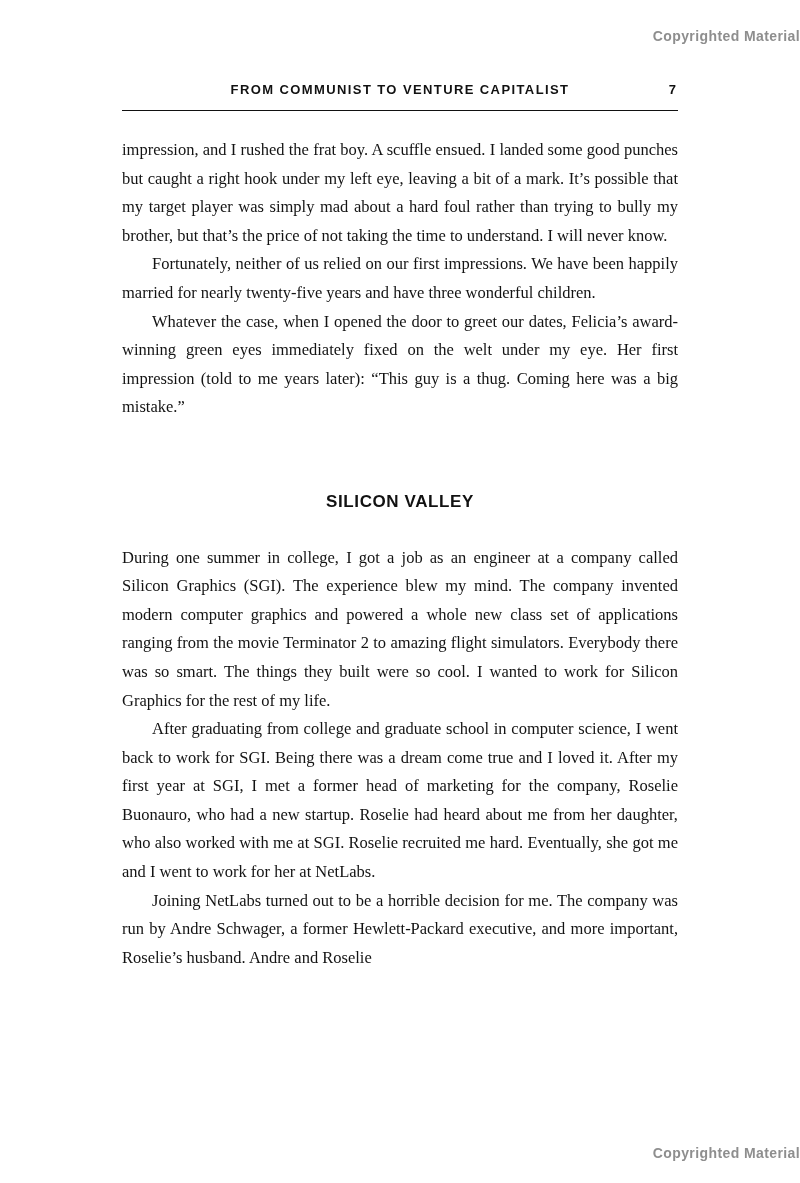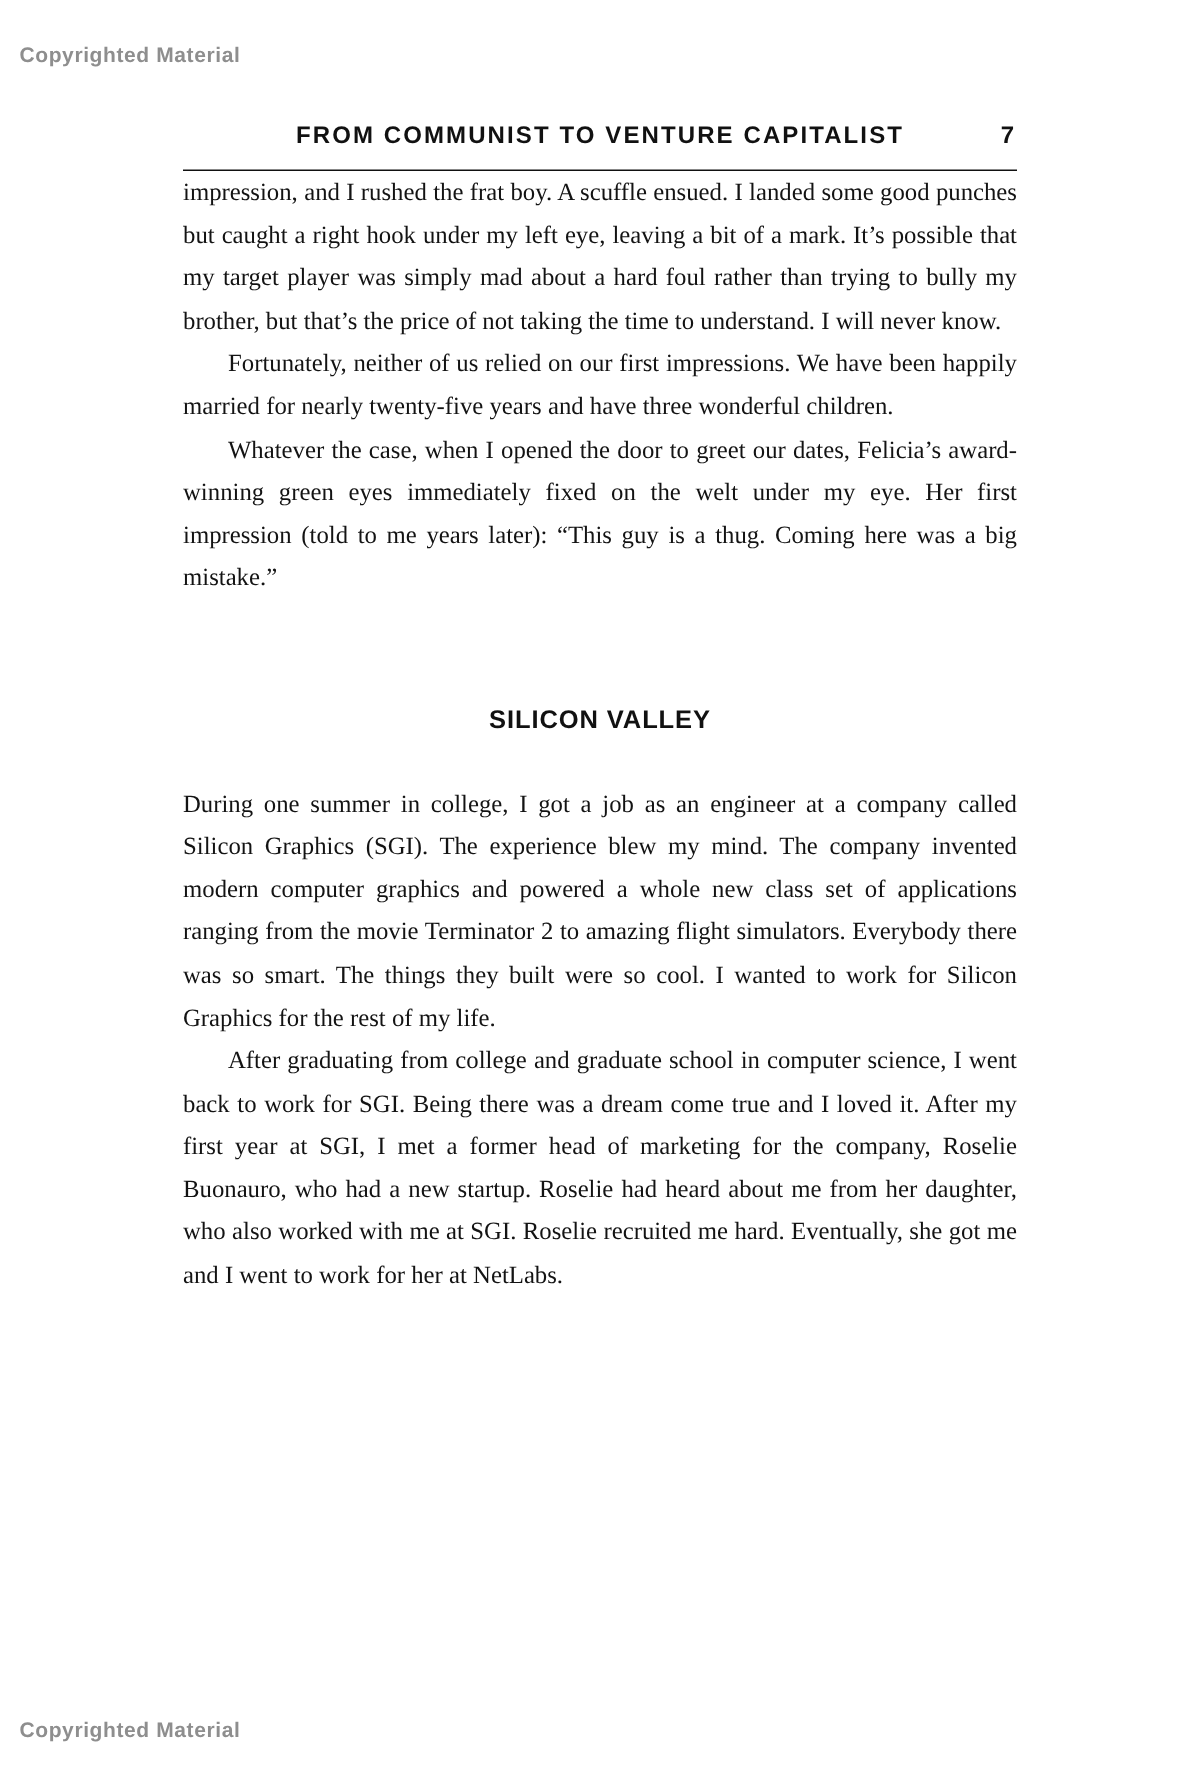--- a/index.html
+++ b/index.html
@@ -6,62 +6,62 @@
   html, body { margin: 0; padding: 0; }
   body {
     width: 800px;
     height: 1183px;
     background: #ffffff;
     position: relative;
     font-family: "Liberation Serif", serif;
     color: #131313;
   }
   .watermark {
-    text-align: left;
+    text-align: right;
     color: #8e8e8e;
     font-family: "Liberation Sans", sans-serif;
     font-size: 14px;
     font-weight: 600;
     letter-spacing: 0.4px;
-    padding-left: 13px;
   }
   .top-watermark { padding-top: 28px; }
   .bottom-watermark {
     position: absolute;
     bottom: 22px;
     left: 0;
     right: 0;
   }
   .content {
     width: 556px;
     margin: 0 auto;
   }
   .running-header {
     position: relative;
     margin-top: 38px;
     font-family: "Liberation Sans", sans-serif;
     font-weight: bold;
-    font-size: 16px;
+    font-size: 13px;
     letter-spacing: 1.4px;
     text-align: center;
     color: #111111;
     padding-bottom: 13px;
   }
   .page-number {
     position: absolute;
     right: 2px;
     top: 0;
     letter-spacing: 0;
   }
   .header-rule {
     border: 0;
     border-top: 1.5px solid #111111;
     margin: 0;
   }
   .body-text {
+    margin-top: 25px;
     font-size: 16.5px;
     line-height: 28.6px;
     text-align: justify;
   }
   .body-text p { margin: 0; }
   .body-text p.indent { text-indent: 30px; }
   .section-heading {
     text-align: center;
     font-family: "Liberation Sans", sans-serif;
     font-weight: bold;
@@ -94,17 +94,18 @@
     <p class="indent">Whatever the case, when I opened the door to greet our dates, Felicia’s award-winning green eyes immediately fixed on the welt under my eye. Her first impression (told to me years later): “This guy is a thug. Coming here was a big mistake.”</p>
 
     <h2 class="section-heading">SILICON VALLEY</h2>
 
     <p>
       <span>During one summer in college, I got a job as an engineer at a company called Silicon Graphics (SGI). The experience blew my mind. The company invented modern computer graphics and powered a whole new class set of applications ranging from the movie </span><span class="italic">Terminator 2</span><span> to amazing flight simulators. Everybody there was so smart. The things they built were so cool. I wanted to work for Silicon Graphics for the rest of my life.</span>
     </p>
 
     <p class="indent">After graduating from college and graduate school in computer science, I went back to work for SGI. Being there was a dream come true and I loved it. After my first year at SGI, I met a former head of marketing for the company, Roselie Buonauro, who had a new startup. Roselie had heard about me from her daughter, who also worked with me at SGI. Roselie recruited me hard. Eventually, she got me and I went to work for her at NetLabs.</p>
 
+    <p class="indent">Joining NetLabs turned out to be a horrible decision for me. The company was run by Andre Schwager, a former Hewlett-Packard executive, and more important, Roselie’s husband. Andre and Roselie</p>
 
   </div>
 </div>
 
 <div class="watermark bottom-watermark">Copyrighted Material</div>
 
 </body></html>

